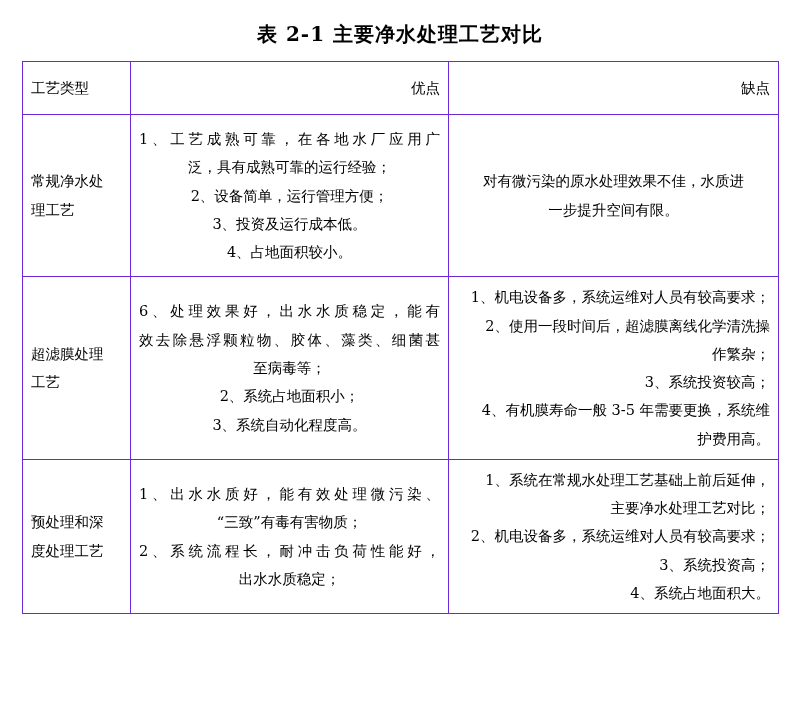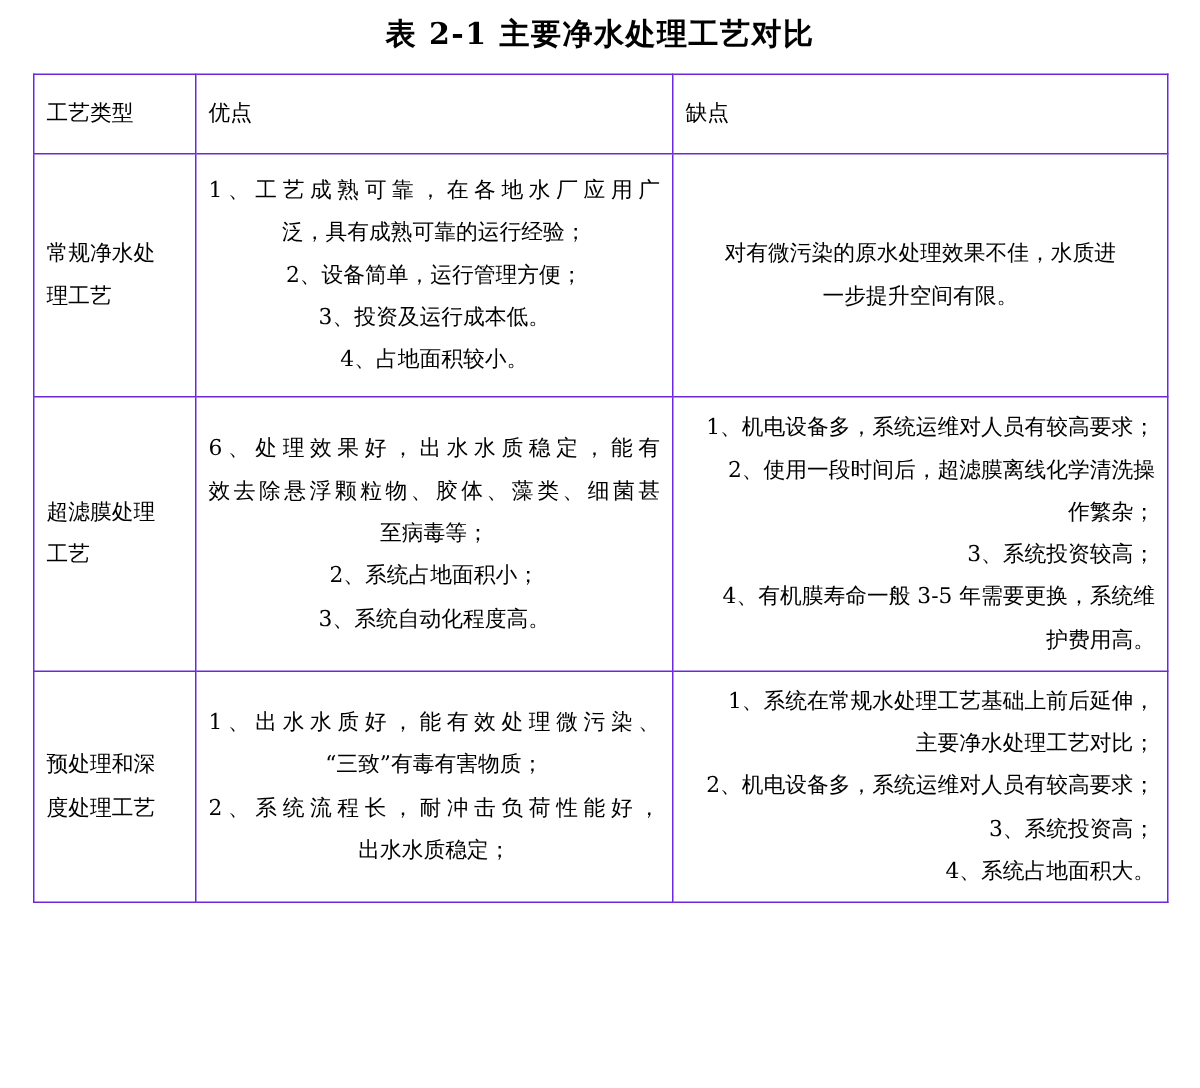--- a/index.html
+++ b/index.html
@@ -12,21 +12,21 @@
     height: 725px;
     font-family: "DejaVu Serif", "Liberation Serif", serif;
     color: #000000;
     overflow: hidden;
   }
   .page {
     position: relative;
     width: 800px;
     height: 663px;
     box-sizing: border-box;
-    padding: 0 22px;
+    padding: 12px 22px;
   }
   .doc-title {
     text-align: center;
     font-size: 20px;
     font-weight: bold;
     letter-spacing: 1px;
     padding-top: 9px;
     padding-bottom: 13px;
     font-family: "DejaVu Serif", "Liberation Serif", serif;
   }
@@ -42,21 +42,21 @@
     padding: 6px 8px;
     font-size: 14.5px;
     line-height: 1.95;
     font-weight: normal;
   }
   .col-type { width: 108px; }
   .col-pro  { width: 318px; }
   .col-con  { width: 330px; }
 
   thead td {
-    text-align: left;
+    text-align: right;
     height: 40px;
     padding: 4px 8px;
   }
   thead td.h-type {
     text-align: left;
   }
   td.type-cell {
     text-align: left;
     line-height: 1.9;
     padding-left: 8px;

